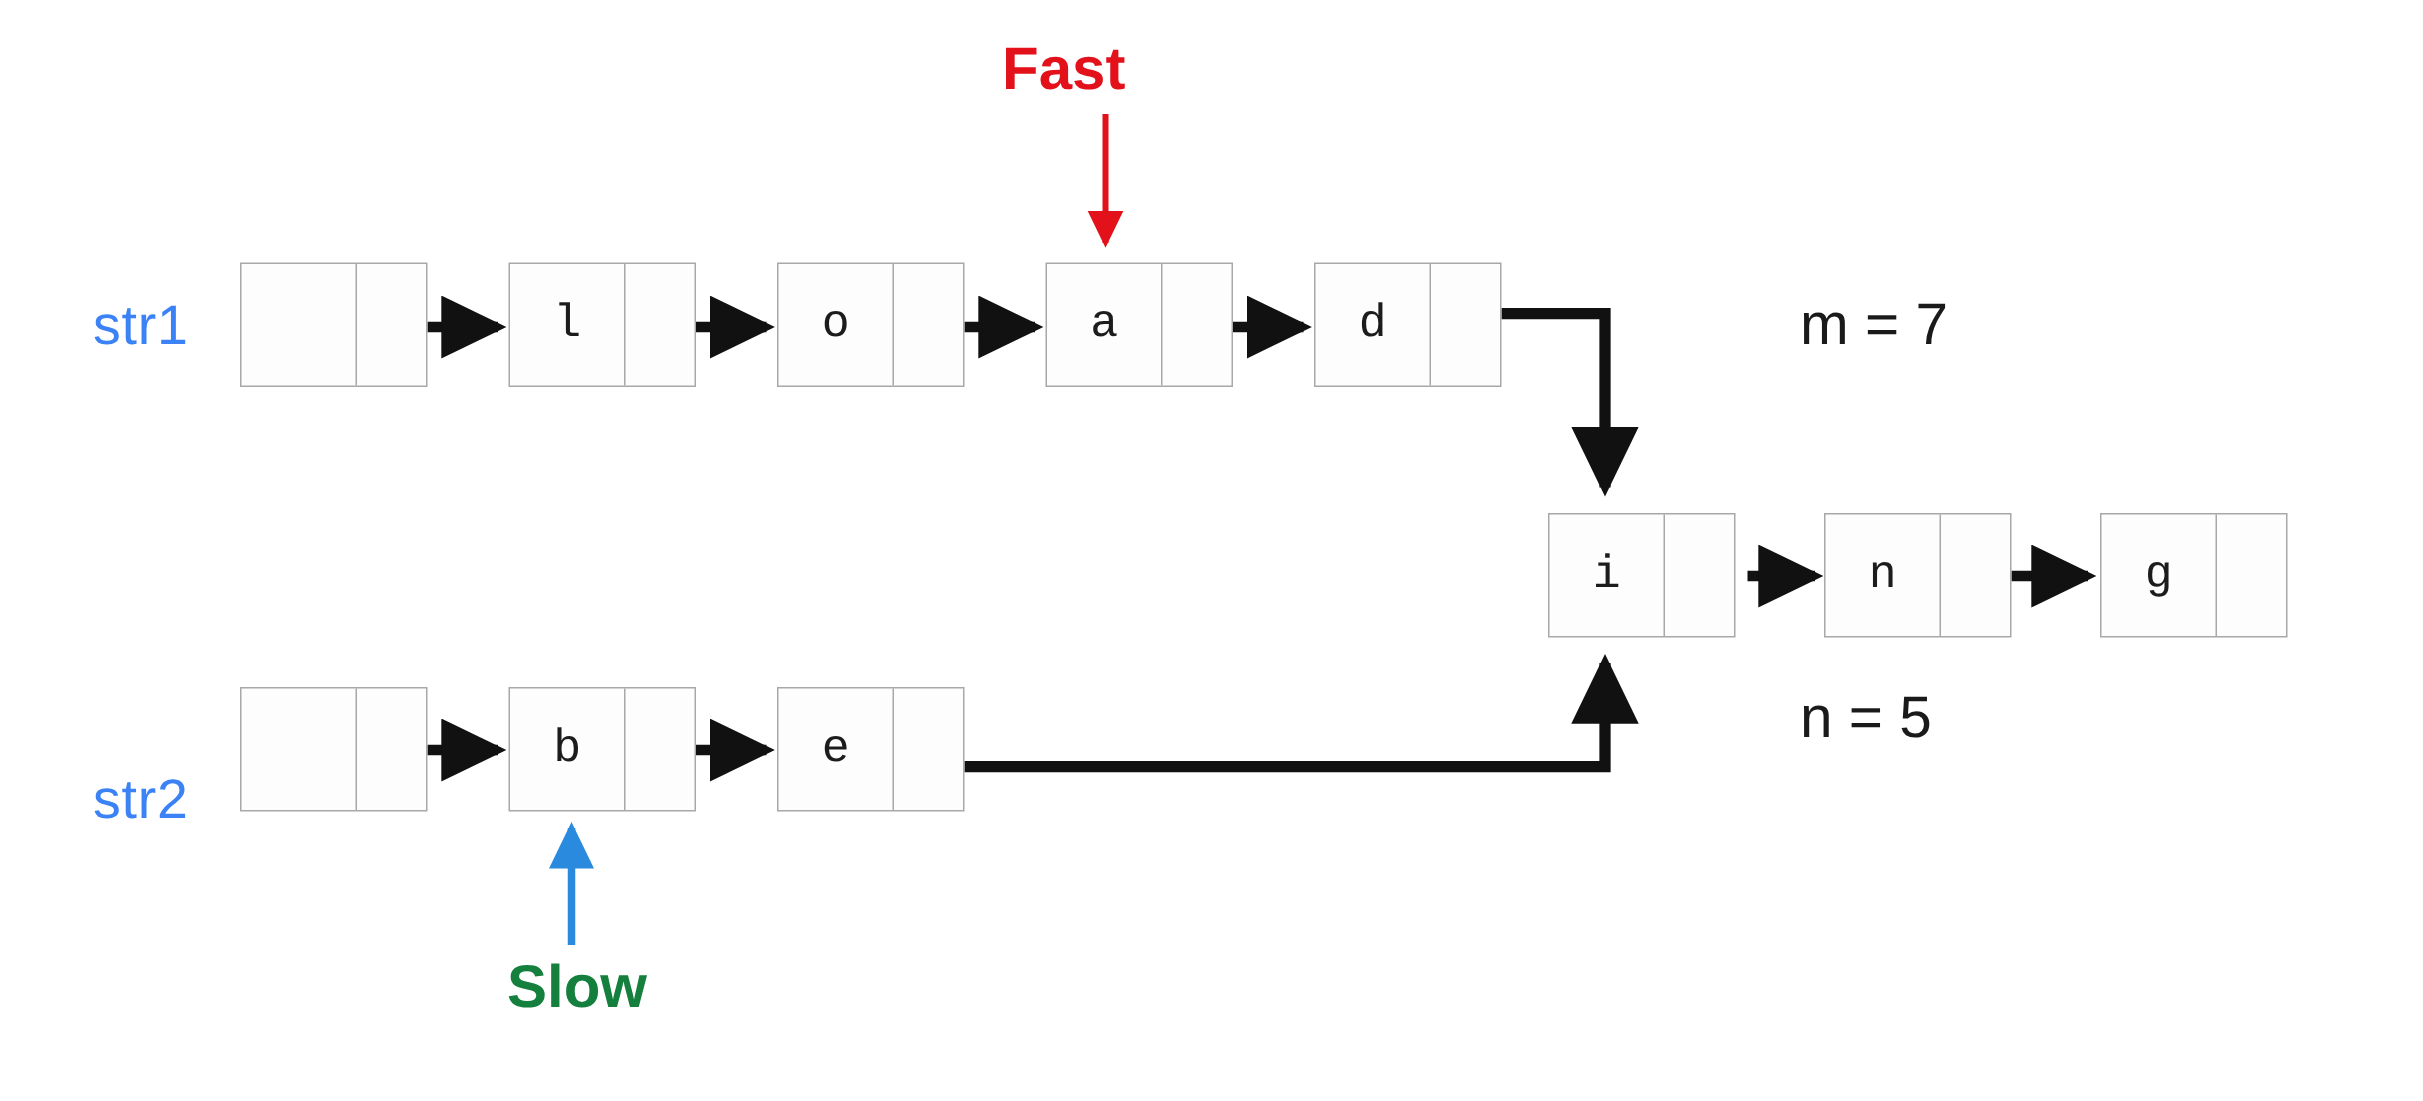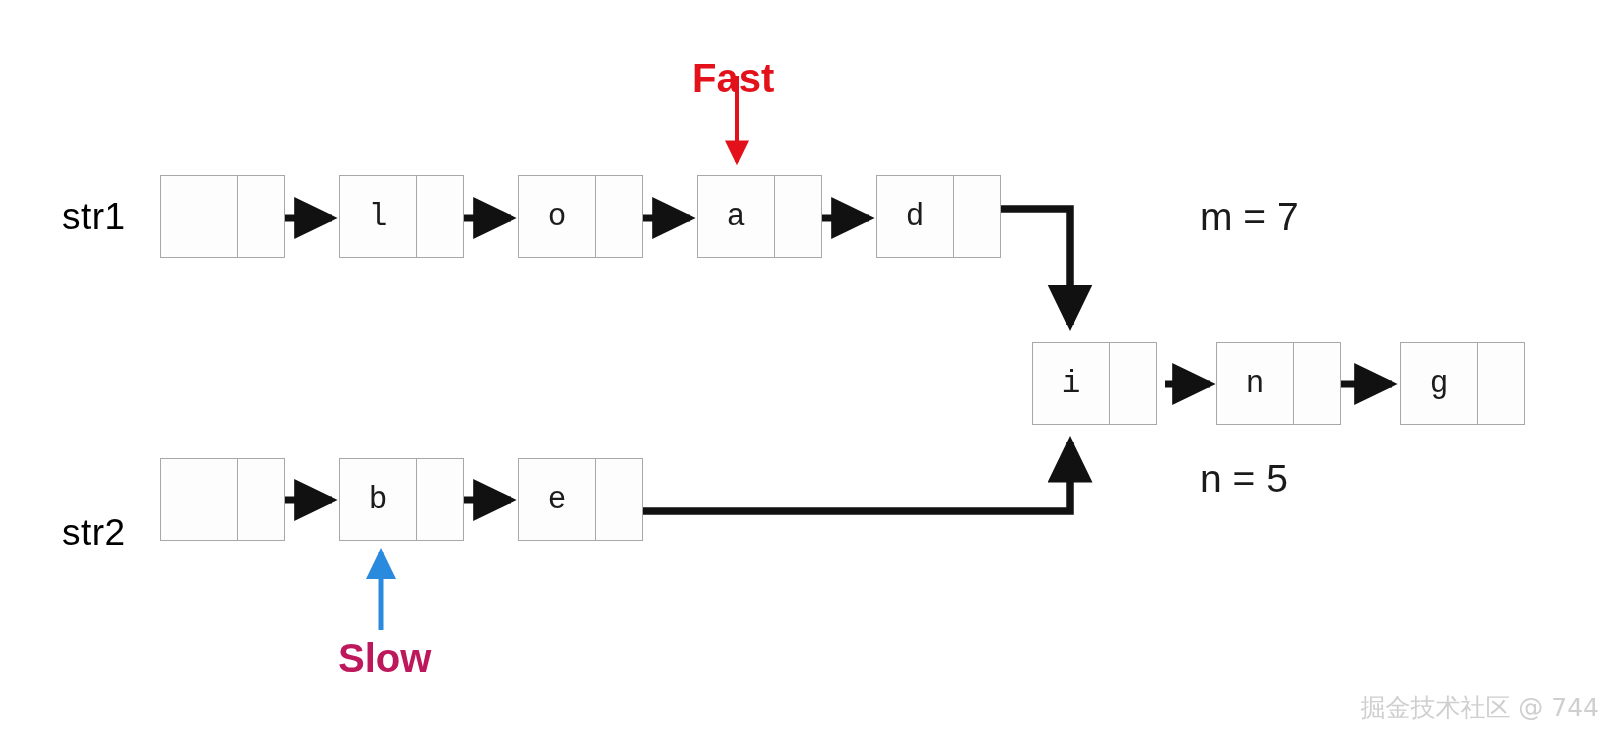--- a/index.html
+++ b/index.html
@@ -48,21 +48,21 @@
   }
   .node .cell-ptr {
     flex: 1 1 auto;
   }
 
   
   .row-label {
     position: absolute;
     font-family: "Liberation Sans", sans-serif;
     font-size: 37px;
-    color: #000000;
+    color: #3b82f6;
     letter-spacing: 0.5px;
     white-space: nowrap;
   }
 
   
   .count-label {
     position: absolute;
     font-family: "Liberation Sans", sans-serif;
     font-size: 39px;
     color: #1a1a1a;
@@ -72,21 +72,21 @@
 
   
   .ptr-caption {
     position: absolute;
     font-family: "Liberation Sans", sans-serif;
     font-weight: bold;
     font-size: 40px;
     white-space: nowrap;
   }
   .ptr-fast { color: #e2111a; }
-  .ptr-slow { color: #be185d; font-weight: bold; }
+  .ptr-slow { color: #15803d; font-weight: bold; }
 
   
   .watermark {
     position: absolute;
     right: 16px;
     bottom: 10px;
     font-family: "DejaVu Sans", sans-serif;
     font-size: 25px;
     color: #cfcfcf;
     white-space: nowrap;
@@ -185,18 +185,17 @@
     <div class="cell-data">b</div>
     <div class="cell-ptr"></div>
   </div>
   <div class="node" style="left:518px; top:458px;">
     <div class="cell-data">e</div>
     <div class="cell-ptr"></div>
   </div>
 
   <div class="count-label" style="left:1200px; top:457px;">n = 5</div>
 
-  <div class="ptr-caption ptr-fast" style="left:692px; top:24px;margin-top:32px;">Fast</div>
+  <div class="ptr-caption ptr-fast" style="left:668px; top:24px;">Fast</div>
   <div class="ptr-caption ptr-slow" style="left:338px; top:636px;">Slow</div>
 
-  <div class="watermark">掘金技术社区 @ 744</div>
 
 </div>
 
 </body></html>

